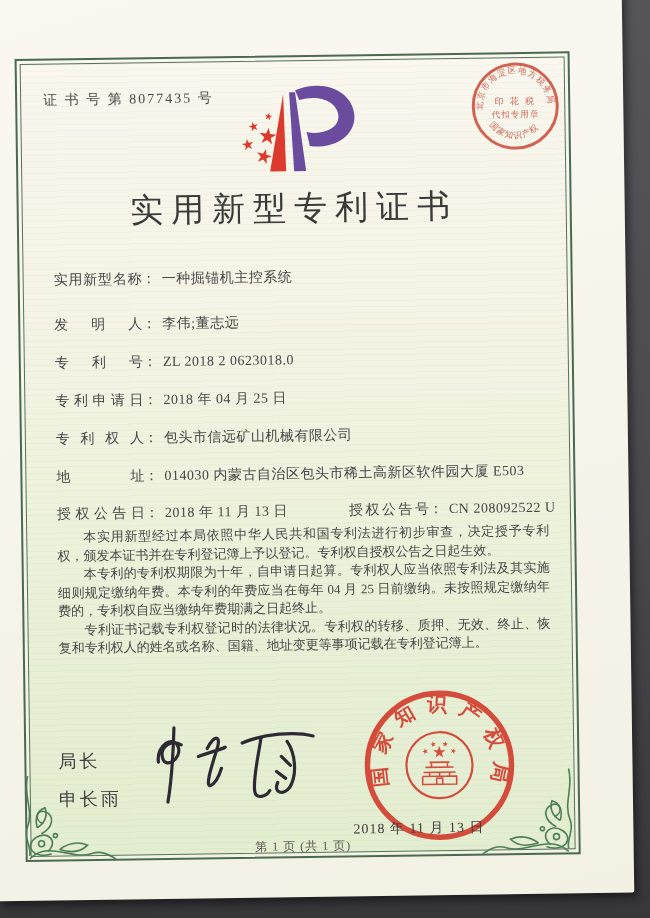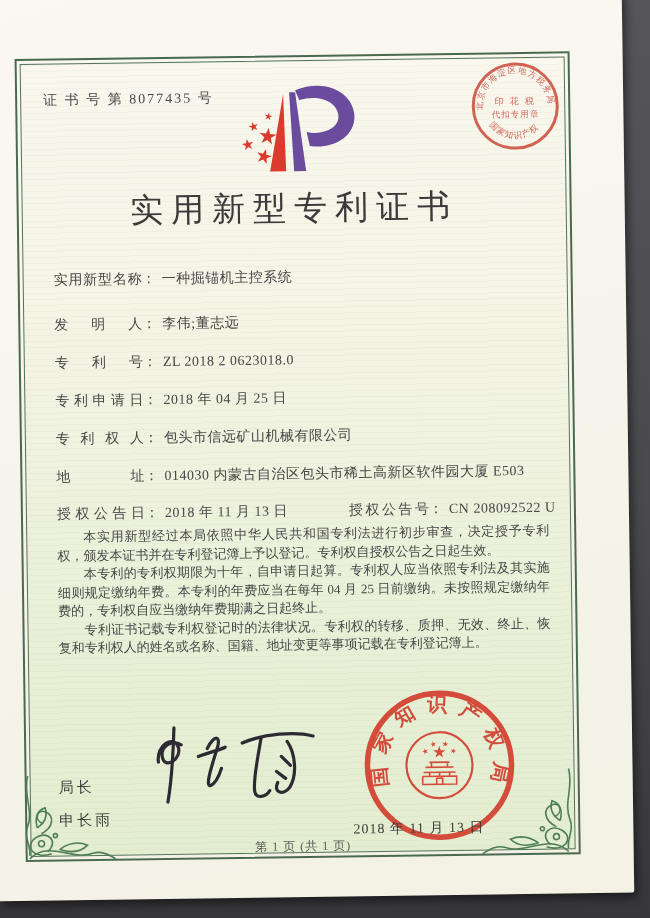--- a/index.html
+++ b/index.html
@@ -32,21 +32,21 @@
     font-size:33px;letter-spacing:8px;color:#3a3a3a;font-weight:500;}
   .row{position:absolute;left:64px;width:492px;font-size:14px;color:#474747;white-space:nowrap;}
   .flabel{display:inline-block;width:88px;text-align:justify;text-align-last:justify;vertical-align:top;}
   .flabel2{display:inline-block;width:80px;text-align:justify;text-align-last:justify;vertical-align:top;}
   .colon{margin-right:6px;}
   .fvalue{letter-spacing:.5px;}
   .grant-no-group{position:absolute;left:292px;top:0;}
   .body-text{position:absolute;left:64px;top:531px;width:492px;font-size:13px;line-height:18.5px;
     color:#474747;text-align:justify;}
   .body-text p{margin:0;text-indent:2em;}
-  .director{position:absolute;left:62px;top:781px;font-size:15px;color:#3f3f3f;letter-spacing:3px;}
+  .director{position:absolute;left:62px;top:752px;font-size:18px;color:#3f3f3f;letter-spacing:3px;}
   .director div{margin-bottom:14px;}
   .autograph{position:absolute;left:148px;top:726px;}
   .seal{position:absolute;left:363px;top:693px;opacity:.9;}
   .seal-date{position:absolute;left:356px;top:827px;font-size:14px;color:#3c3c3c;letter-spacing:1px;}
   .footer{position:absolute;left:28px;top:844px;width:555px;text-align:center;font-size:12px;color:#575757;letter-spacing:1px;}
   .tax-seal{position:absolute;left:479px;top:66px;opacity:.85;}
   .logo{position:absolute;left:220px;top:70px;}
   .orn{position:absolute;top:770px;}
   .orn-left{left:22px;}
   .orn-right{left:481px;transform:scaleX(-1);}

